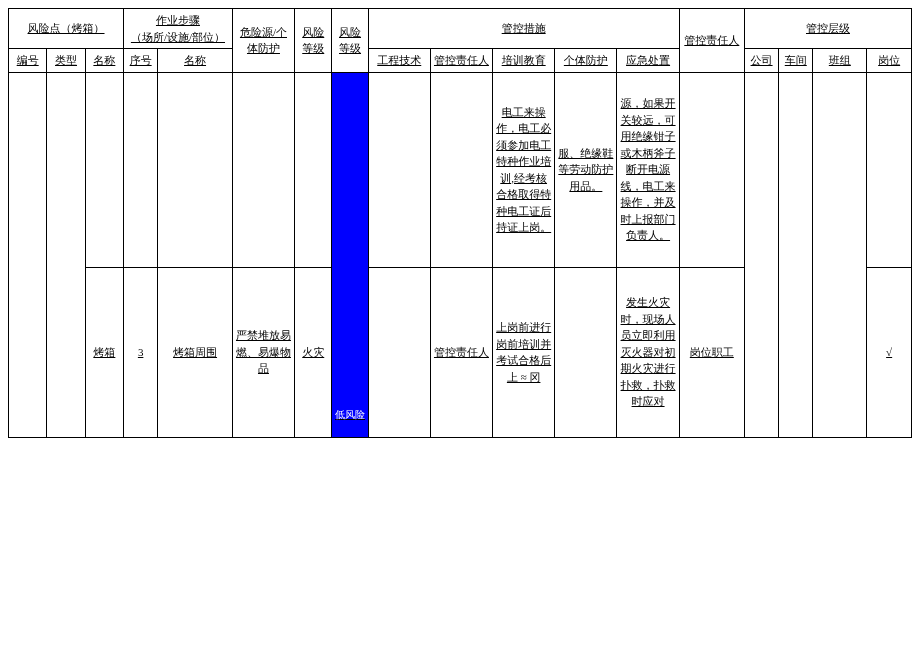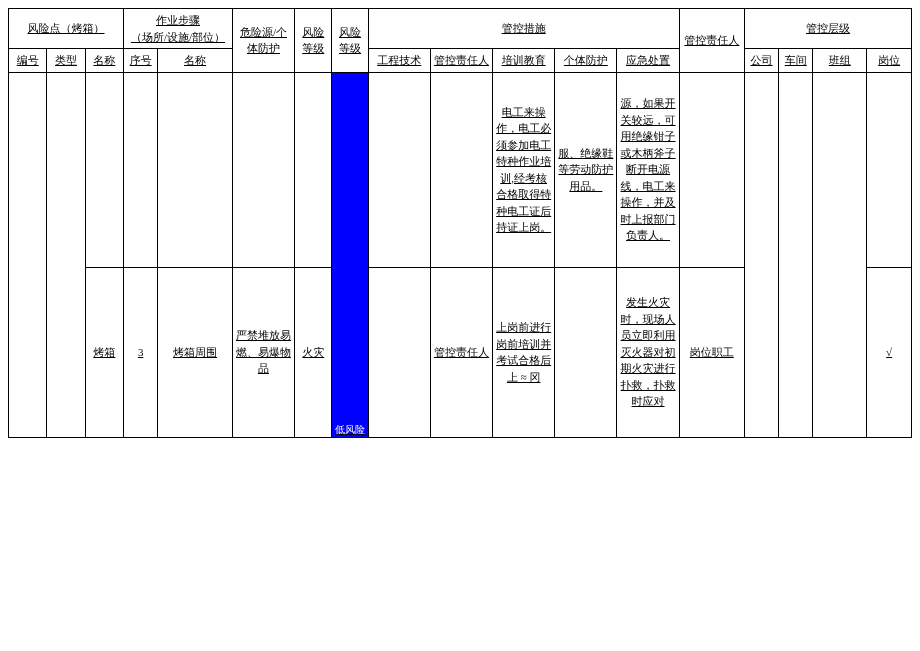--- a/index.html
+++ b/index.html
@@ -20,21 +20,21 @@
       border: 1px solid #000;
       text-align: center;
       vertical-align: middle;
       padding: 3px 2px;
       word-break: break-all;
       line-height: 1.5;
       font-weight: normal;
     }
     thead th { background: #fff; }
     .risk-cell { background: #0000ff; color: #0000ff; vertical-align: bottom; padding: 0; }
-    .risk-label { color: #fff; font-size: 10px; line-height: 1.2; padding-bottom: 1px; }
+    .risk-label { color: #fff; font-size: 10px; line-height: 1.2; padding-bottom: 16px; }
     .tall { height: 195px; }
     .tall2 { height: 170px; }
     col.c-idx   { width: 3.7%; }
     col.c-type  { width: 3.7%; }
     col.c-name  { width: 3.7%; }
     col.c-seq   { width: 3.3%; }
     col.c-step  { width: 7.2%; }
     col.c-haz   { width: 6.0%; }
     col.c-acc   { width: 3.6%; }
     col.c-risk  { width: 3.5%; }

